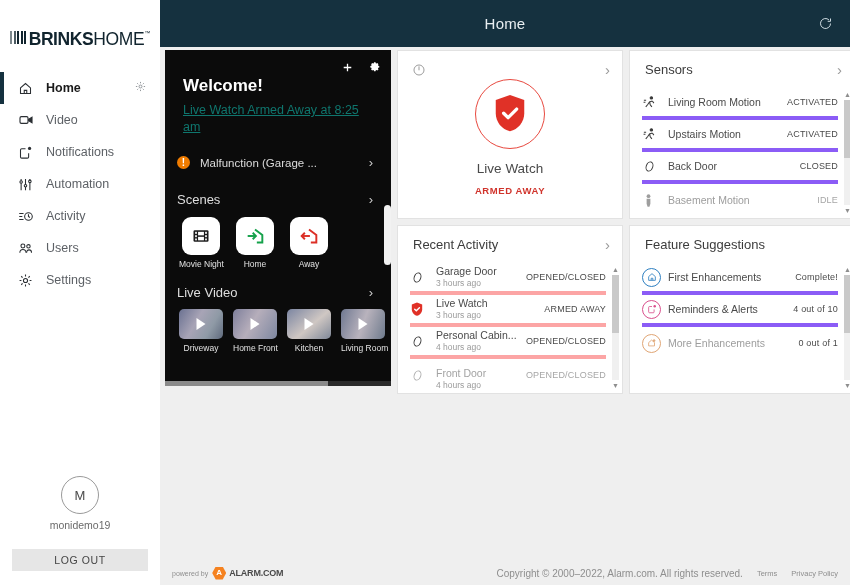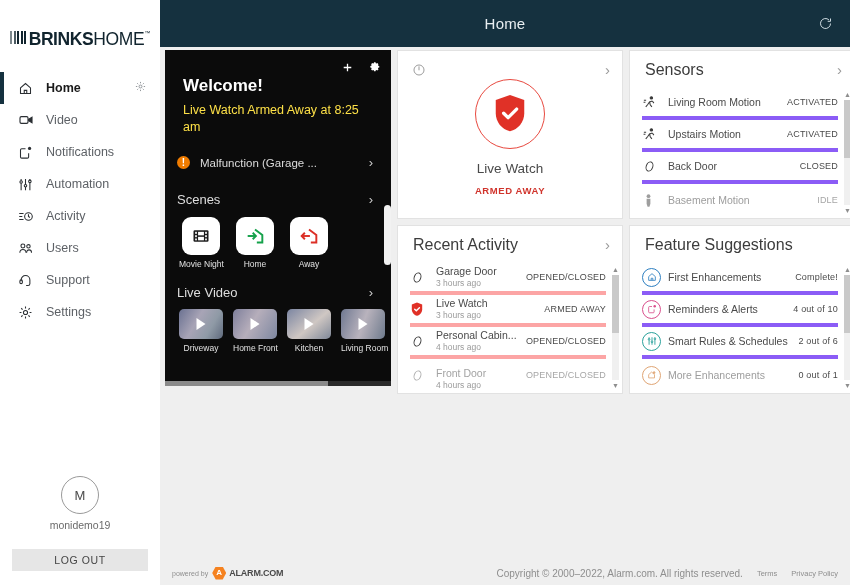--- a/index.html
+++ b/index.html
@@ -86,21 +86,21 @@
     display: flex; gap: 6px;
   }
 
   
   .welcome-card {
     position: relative; width: 226px; height: 336px; background: #0b0b0b; overflow: hidden;
     flex: none;
   }
   .wc-top-icons { position: absolute; right: 10px; top: 10px; display: flex; gap: 14px; color: #fff; }
   .wc-title { color: #fff; font-size: 17px; font-weight: bold; margin: 26px 0 0 18px; }
-  .wc-sub { color: #fde047; font-size: 12.5px; margin: 6px 18px 11px; line-height: 1.35; }
+  .wc-sub { color: #0f766e; font-size: 12.5px; margin: 6px 18px 11px; line-height: 1.35; text-decoration: underline; }
   .wc-alert {
     margin: 14px 12px 0; height: 26px; display: flex; align-items: center; cursor: pointer;
   }
   .alert-dot {
     width: 13px; height: 13px; border-radius: 50%; background: #f07c00;
     display: flex; align-items: center; justify-content: center; flex: none;
     color: #fff; font-size: 10px; font-weight: bold; line-height: 1;
   }
   .wc-alert-text { color: #dcdcdc; font-size: 11.5px; margin-left: 10px; flex: 1; }
   .wc-alert .chev { color: #ccc; font-size: 13px; margin-right: 6px; }
@@ -147,21 +147,21 @@
   
   .col { display: flex; flex-direction: column; gap: 6px; }
   .card {
     width: 226px; height: 169px; background: #fff; border: 1px solid #e2e2e2;
     position: relative; overflow: hidden; flex: none;
   }
   .card-head {
     height: 37px; display: flex; align-items: center; justify-content: space-between;
     padding: 0 12px 0 15px;
   }
-  .card-title { font-size: 16px; color: #3c3c3c; }
+  .card-title { font-size: 13px; color: #3c3c3c; }
   .card-head .chev { color: #9a9a9a; font-size: 15px; }
 
   .list { padding: 0 8px 0 12px; }
   .row {
     height: 32px; display: flex; align-items: center; border-bottom: 4px solid #8b5cf6;
     cursor: pointer;
   }
   .row:last-child { border-bottom: none; }
   .row-ico { width: 26px; flex: none; display: flex; align-items: center; color: #3a3a3a; }
   .row-label { flex: 1; font-size: 10.5px; color: #4a4a4a; }
@@ -311,30 +311,20 @@
           <svg width="16" height="15" viewBox="0 0 26 24" fill="none" stroke="currentColor" stroke-width="1.7">
               <circle cx="8" cy="8" r="3.2"></circle>
               <circle cx="17" cy="8.5" r="2.8"></circle>
               <path d="M3 19c0-3.3 2.2-5.5 5-5.5s5 2.2 5 5.5"></path>
               <path d="M14 19c0-3 1.6-4.8 4-4.8s4 1.8 4 4.8"></path>
             </svg>
         </span>
         <span class="nav-label">Users</span>
       </div>
 
-      <div class="nav-item">
-        <span class="nav-ico">
-          <svg width="15" height="15" viewBox="0 0 24 24" fill="none" stroke="currentColor" stroke-width="1.7">
-              <path d="M5 13V11a7 7 0 0 1 14 0"></path>
-              <path d="M19 11v6a3 3 0 0 1-3 3h-3"></path>
-              <rect x="3" y="11" width="4" height="6" rx="2"></rect>
-            </svg>
-        </span>
-        <span class="nav-label">Support</span>
-      </div>
 
       <div class="nav-item">
         <span class="nav-ico">
           <svg width="15" height="15" viewBox="0 0 24 24" fill="none" stroke="currentColor" stroke-width="1.7">
               <circle cx="12" cy="12" r="3.3"></circle>
               <path d="M12 2.5v3M12 18.5v3M2.5 12h3M18.5 12h3M5.2 5.2l2.1 2.1M16.7 16.7l2.1 2.1M18.8 5.2 16.7 7.3M7.3 16.7 5.2 18.8"></path>
             </svg>
         </span>
         <span class="nav-label">Settings</span>
       </div>
@@ -627,34 +617,20 @@
               <span class="row-ico">
                 <span class="fbadge" style="border-color:#d94f8c;color:#d94f8c">
                   <svg width="10" height="10" viewBox="0 0 24 24" fill="none" stroke="currentColor" stroke-width="2">
                       <path d="M17 13v6a2 2 0 0 1-2 2H6a2 2 0 0 1-2-2V8a2 2 0 0 1 2-2h6"></path>
                       <circle cx="18.5" cy="5.5" r="3" fill="currentColor" stroke="none"></circle>
                     </svg>
                 </span>
               </span>
               <span class="row-label">Reminders &amp; Alerts</span>
               <span class="row-val">4 out of 10</span>
-            </div>
-            <div class="row">
-              <span class="row-ico">
-                <span class="fbadge" style="border-color:#2aa19b;color:#2aa19b">
-                  <svg width="10" height="10" viewBox="0 0 24 24" fill="none" stroke="currentColor" stroke-width="2.2">
-                      <path d="M5 3v18M12 3v18M19 3v18"></path>
-                      <circle cx="5" cy="8" r="2" fill="#fff"></circle>
-                      <circle cx="12" cy="14" r="2" fill="#fff"></circle>
-                      <circle cx="19" cy="7" r="2" fill="#fff"></circle>
-                    </svg>
-                </span>
-              </span>
-              <span class="row-label">Smart Rules &amp; Schedules</span>
-              <span class="row-val">2 out of 6</span>
             </div>
             <div class="row">
               <span class="row-ico">
                 <span class="fbadge" style="border-color:#e0a574;color:#e0a574">
                   <svg width="10" height="10" viewBox="0 0 24 24" fill="none" stroke="currentColor" stroke-width="2">
                       <path d="M4 11 11 5l7 6v8H4z"></path>
                       <path d="M17 3.5l.8 2 2 .8-2 .8-.8 2-.8-2-2-.8 2-.8z" fill="currentColor"></path>
                     </svg>
                 </span>
               </span>

